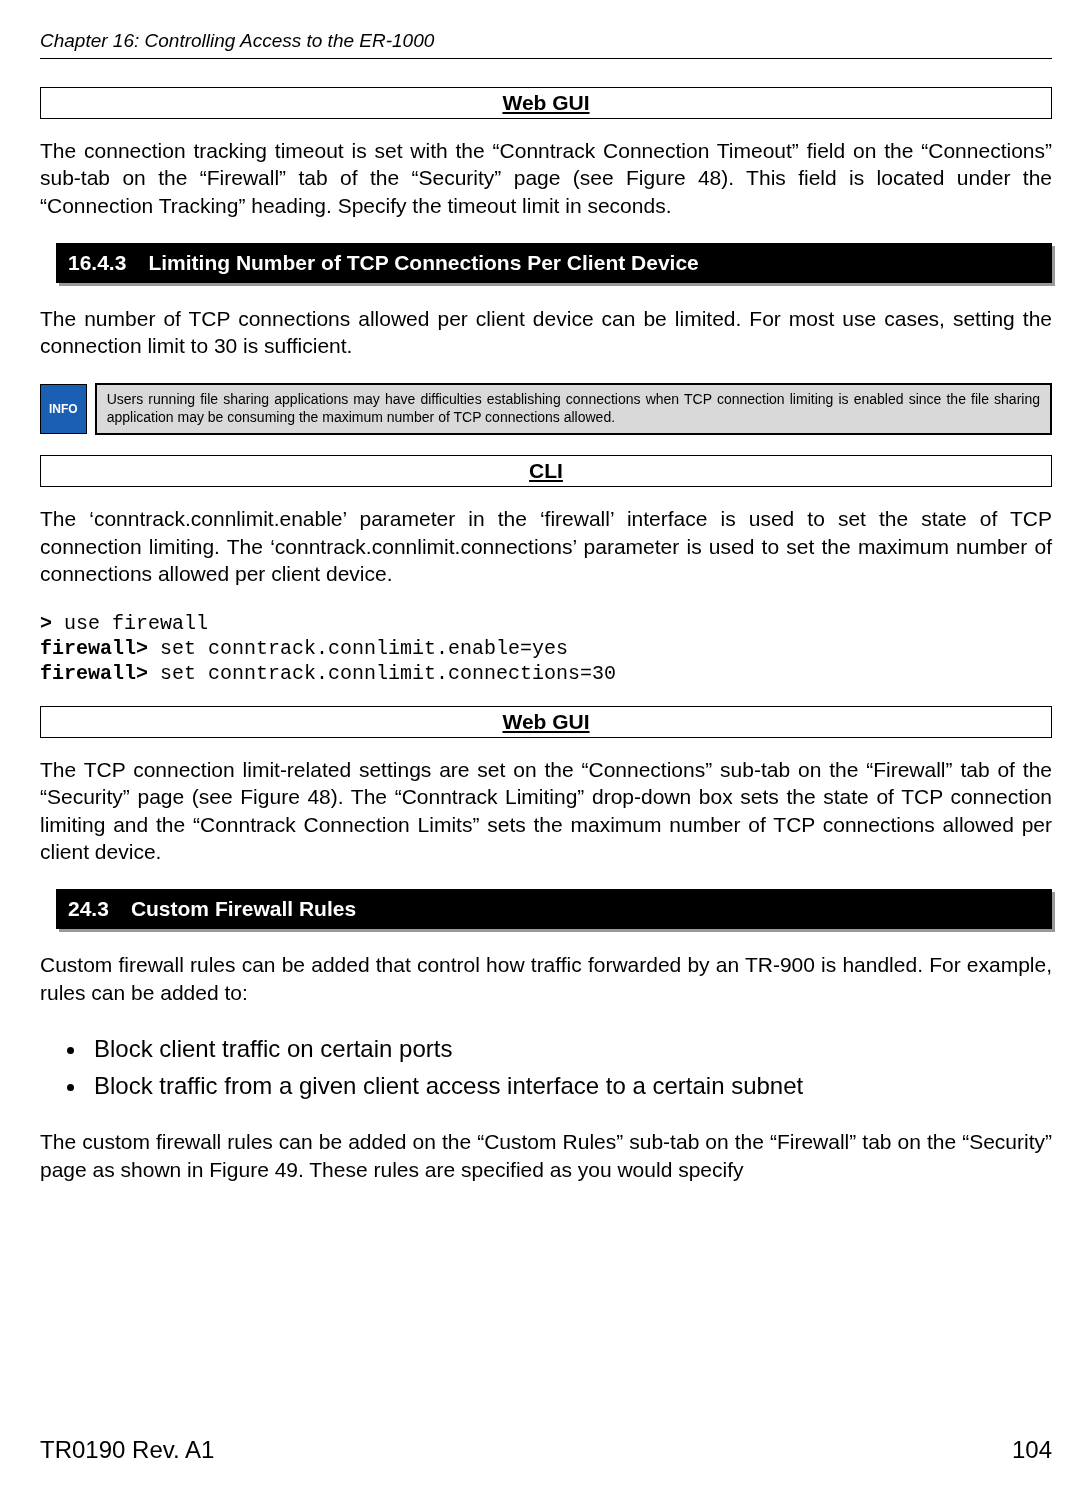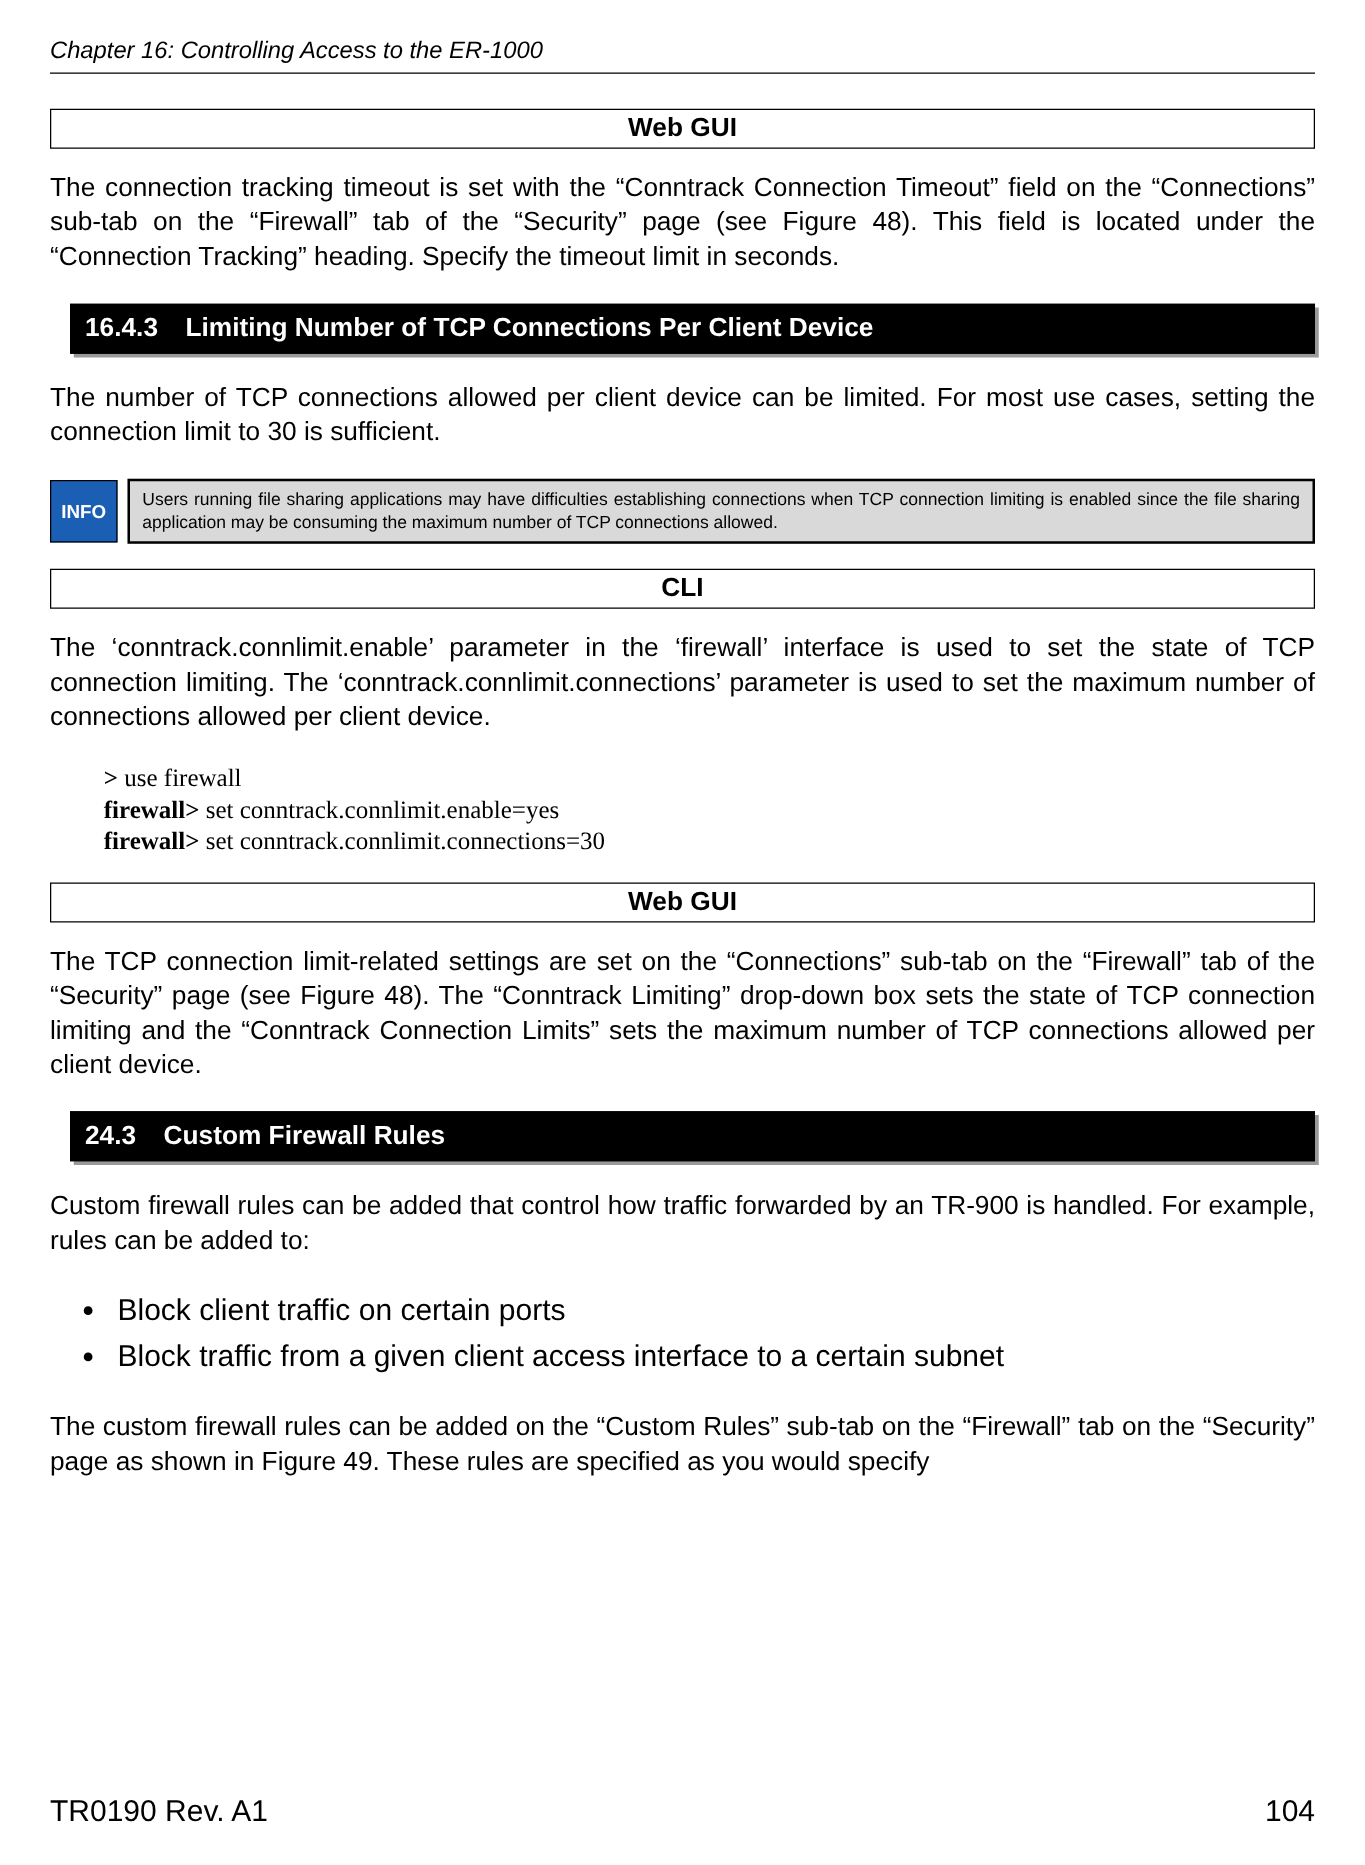--- a/index.html
+++ b/index.html
@@ -23,20 +23,21 @@
       padding-bottom: 6px;
       margin-bottom: 28px;
     }
     .box-header {
       border: 1.5px solid #000;
       text-align: center;
       font-weight: bold;
       font-size: 21px;
       padding: 3px 0;
       margin-bottom: 18px;
+      text-decoration: underline;
     }
     .body-text {
       font-size: 21px;
       text-align: justify;
       margin-bottom: 24px;
       line-height: 1.3;
     }
     .section-header {
       background: #000;
       color: #fff;
@@ -56,45 +57,44 @@
     .info-row {
       display: flex;
       align-items: stretch;
       margin-bottom: 20px;
       gap: 8px;
     }
     .info-badge {
       background: #1a5fb4;
       color: #fff;
       font-weight: bold;
-      font-size: 15px;
+      font-size: 12px;
       padding: 6px 8px;
       display: flex;
       align-items: center;
       border: 1.5px solid #000;
       height: 50px;
       align-self: center;
       flex-shrink: 0;
     }
     .info-box {
       background: #d9d9d9;
       border: 2.5px solid #000;
       padding: 6px 10px;
       font-size: 14px;
       text-align: justify;
       line-height: 1.28;
       flex: 1;
     }
     .cli-block {
-      font-family: Liberation Serif, serif;
+      font-family: Liberation Mono, monospace;
       font-size: 20px;
       white-space: pre;
       margin-bottom: 20px;
       line-height: 1.25;
-      margin-left: 43px;
     }
     .cli-prompt {
       font-weight: bold;
     }
     .bullet-list {
       margin: 0 0 24px 48px;
       font-size: 24px;
       line-height: 1.55;
     }
     .bullet-list li {

